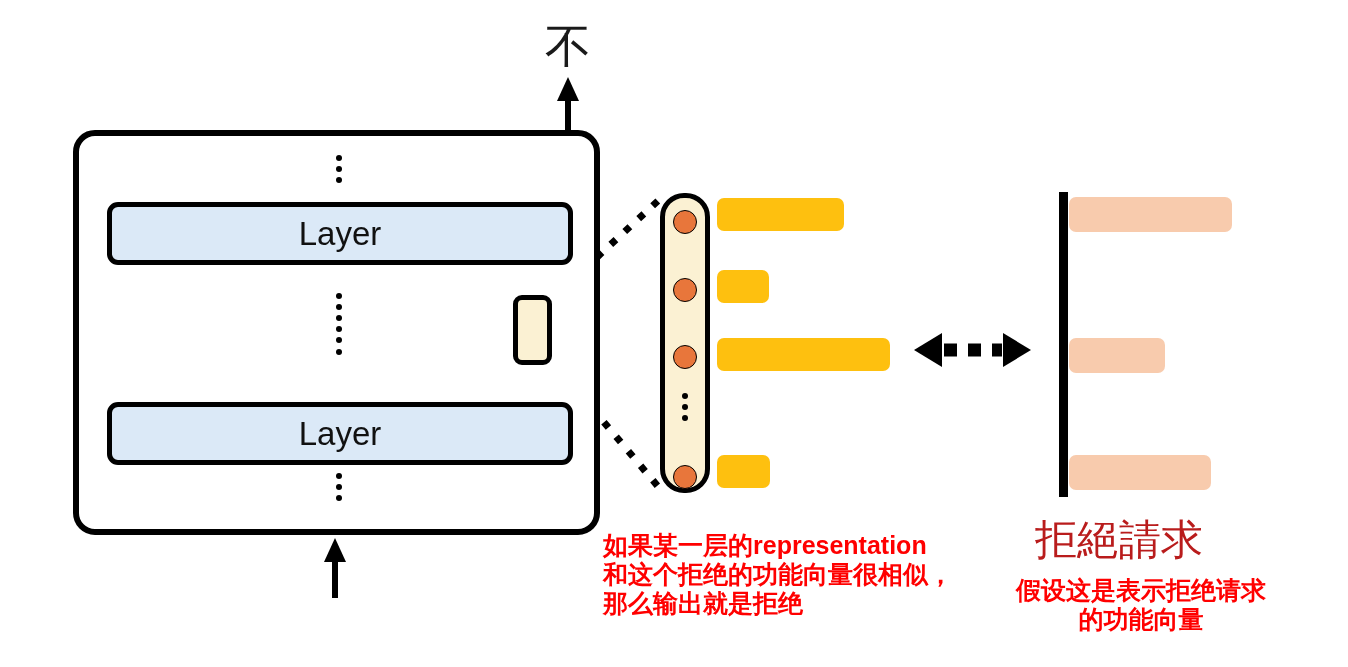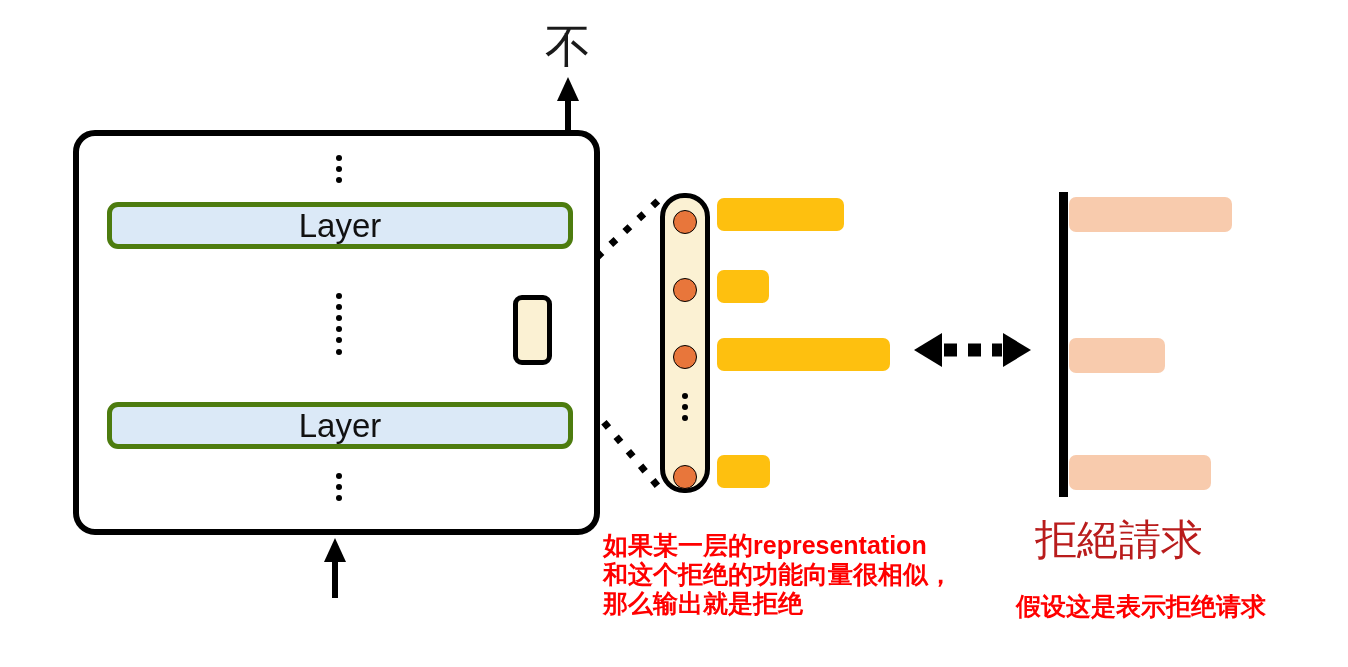--- a/index.html
+++ b/index.html
@@ -3,21 +3,21 @@
 <meta charset="utf-8">
 <style>
   html,body{margin:0;padding:0;background:#ffffff;}
   body{font-family:"Liberation Sans","DejaVu Sans",sans-serif;}
   .canvas{position:relative;width:1348px;height:667px;background:#fff;overflow:hidden;}
   .connectors{position:absolute;left:0;top:0;width:1348px;height:667px;}
 
   
   .model-box{position:absolute;left:73px;top:130px;width:527px;height:405px;
     border:6px solid #000;border-radius:22px;box-sizing:border-box;background:#fff;}
-  .layer-box{position:absolute;left:107px;width:466px;height:47px;border:5px solid #4d7c0f;
+  .layer-box{position:absolute;left:107px;width:466px;height:63px;border:5px solid #000000;
     border-radius:11px;box-sizing:border-box;background:var(--layer-fill,#dbe9f7);
     display:flex;align-items:center;justify-content:center;font-size:33px;color:#111;}
   .layer-upper{top:202px;}
   .layer-lower{top:402px;}
 
   
   .dots{position:absolute;display:flex;flex-direction:column;align-items:center;}
   .dots i{display:block;width:6px;height:6px;border-radius:50%;background:#000;margin:2.6px 0;}
   .dots-top{left:336px;top:152px;}
   .dots-mid{left:336px;top:290px;}
@@ -48,21 +48,21 @@
 
   
   .output-token{position:absolute;left:518px;top:16px;width:100px;text-align:center;
     font-size:46px;color:#1a1a1a;}
   .input-prompt{position:absolute;left:55px;top:598px;width:560px;text-align:center;
     font-size:40px;letter-spacing:6px;color:#1a1a1a;white-space:nowrap;}
   .refusal-label{position:absolute;left:1035px;top:512px;font-size:42px;color:#b91c1c;}
   .annotation{position:absolute;color:var(--annotation-red,#f00);font-weight:bold;
     font-size:25px;line-height:29px;white-space:nowrap;}
   .annotation-mid{left:603px;top:519px;margin-top:12px;}
-  .annotation-right{left:1016px;top:592px;text-align:center;}
+  .annotation-right{left:1016px;top:576px;text-align:center;}
 </style>
 </head>
 <body>
 
 <div class="canvas">
 
   <svg class="connectors" viewBox="0 0 1348 667" xmlns="http://www.w3.org/2000/svg">
 
     <g fill="#000" stroke="#000">
       <line x1="568" y1="130" x2="568" y2="96" stroke-width="6"></line>
@@ -159,15 +159,16 @@
     </div>
   <div class="refusal-label">拒絕請求</div>
 
   <div class="annotation annotation-mid">
     <div>如果某一层的representation</div>
     <div>和这个拒绝的功能向量很相似，</div>
     <div>那么输出就是拒绝</div>
   </div>
   <div class="annotation annotation-right">
     <div>假设这是表示拒绝请求</div>
+    <div>的功能向量</div>
   </div>
 
 </div>
 
 </body></html>

